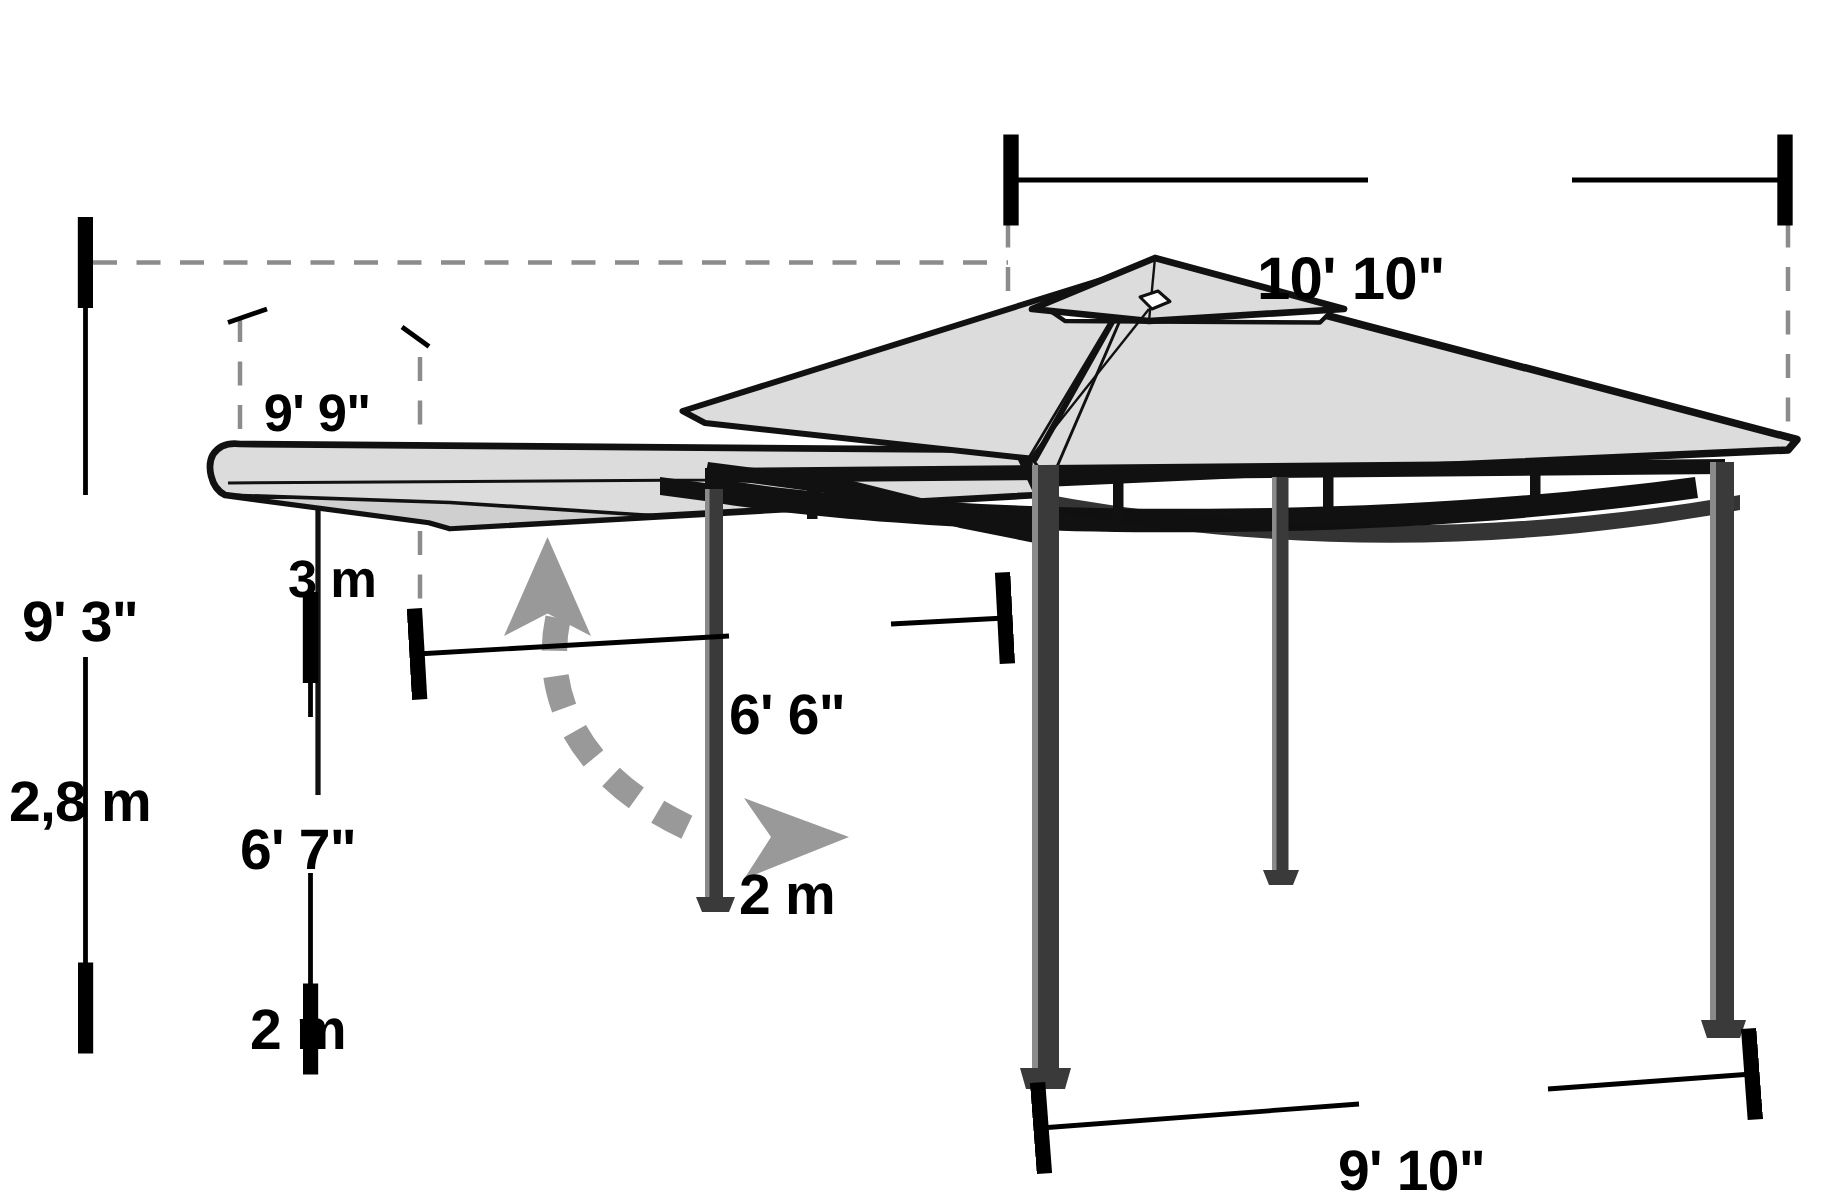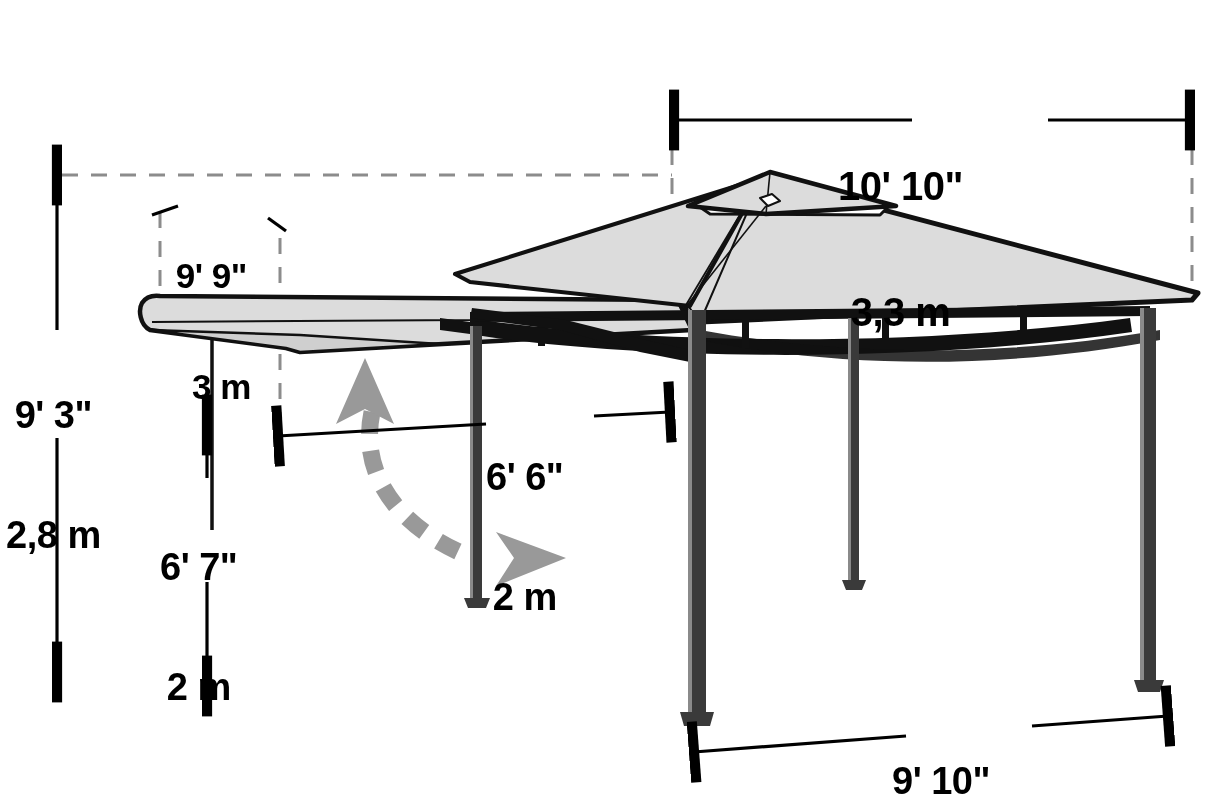--- a/index.html
+++ b/index.html
@@ -193,21 +193,20 @@
       <line x1="207" y1="582" x2="207" y2="686" marker-end="url(#tickB)"></line>
 
       <line x1="694" y1="752" x2="906" y2="736" marker-start="url(#tickL)"></line>
       <line x1="1032" y1="726" x2="1168" y2="716" marker-end="url(#tickR)"></line>
     </g>
 
   </svg>
 
   <div class="dimlabel" id="lbl-width-top">
     <span class="ln ln1">10' 10"</span>
-    <span class="ln ln2">3,3 m</span>
   </div>
 
   <div class="dimlabel" id="lbl-awning-depth">
     <span class="ln ln1">9' 9"</span>
     <span class="ln ln2">3 m</span>
   </div>
 
   <div class="dimlabel" id="lbl-height-total">
     <span class="ln ln1">9' 3"</span>
     <span class="ln ln2">2,8 m</span>

